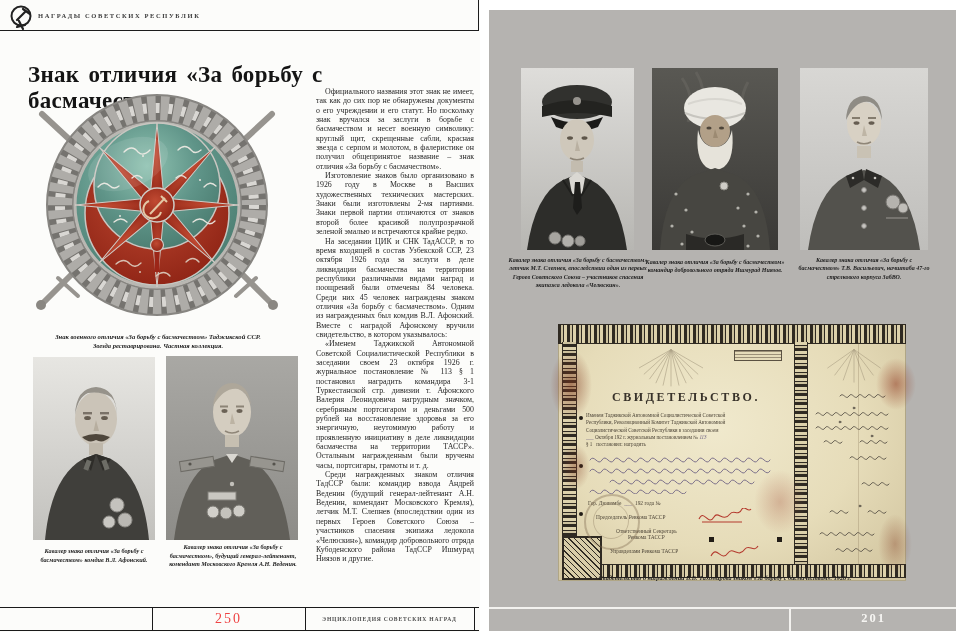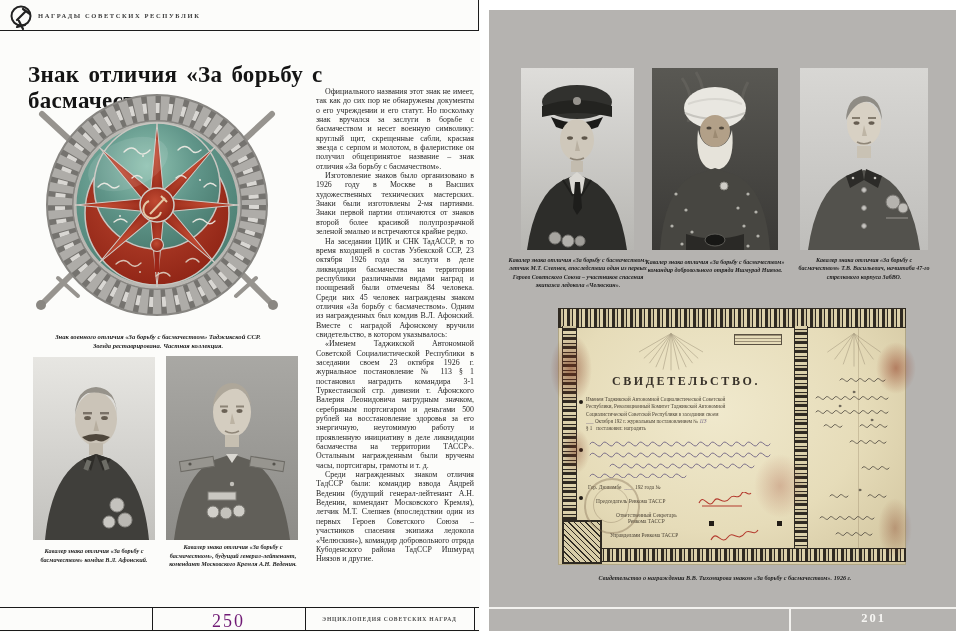--- a/index.html
+++ b/index.html
@@ -13,33 +13,33 @@
   .brand{left:38px;top:12px;font-size:6.5px;font-weight:bold;letter-spacing:1.6px;color:#3c3c3c;}
   .title{left:28px;top:62px;width:420px;font-size:23px;font-weight:bold;color:#141414;
          word-spacing:3px;letter-spacing:.3px;}
   .badge-cap{left:16px;top:332px;width:284px;text-align:center;font-size:6.6px;font-style:italic;
              font-weight:bold;color:#232323;line-height:9px;}
   .photo-cap{font-size:6.2px;font-style:italic;font-weight:bold;color:#232323;text-align:center;line-height:8.6px;}
   .col{left:303px;top:87px;width:158px;color:#262626;margin-left:13px;}
   .col p{margin:0;font-size:7.9px;line-height:9.35px;text-align:justify;text-indent:9px;}
   .col .ital{}
   .ftr-rule{background:#1a1a1a;}
-  .pgnum-l{left:152px;top:611px;width:153px;text-align:center;font-size:18px;color:#701a75;letter-spacing:2px;}
+  .pgnum-l{left:152px;top:611px;width:153px;text-align:center;font-size:14px;color:#ef4444;letter-spacing:2px;}
   .imprint{left:305px;top:616px;width:169px;text-align:center;font-size:5.6px;letter-spacing:.8px;color:#4e4e4e;font-weight:bold;}
   
   #page-right{left:480px;top:0;width:479px;height:632px;background:#ffffff;}
   .gray-panel{left:9px;top:10px;width:467px;height:621px;background:#b5b3b0;}
   .rcap{font-size:6px;font-style:italic;font-weight:bold;color:#1d1d1d;text-align:center;line-height:8.4px;}
   .cert-caption{left:60px;top:574px;width:370px;text-align:center;font-size:6.2px;font-style:italic;
                 font-weight:bold;color:#1d1d1d;}
   .pgnum-r{left:310px;top:611px;width:167px;text-align:center;font-size:12.5px;color:#f6f5f2;
            letter-spacing:2px;font-weight:bold;}
   .wline{background:#f3f2ef;}
   
-  #certificate{left:78px;top:308px;width:348px;height:257px;
+  #certificate{left:78px;top:324px;width:348px;height:257px;
     background:radial-gradient(ellipse at 45% 40%, #f0e9cd 0%, #e6dcb9 55%, #cfc29c 100%);
     box-shadow:0 0 0 1px #b0a685 inset;}
   .band-h{background:repeating-linear-gradient(90deg,#2f2a22 0 3px,#cdc29e 3px 5px,#2f2a22 5px 6px,#ddd2ac 6px 9px);
           border-top:1px solid #2f2a22;border-bottom:1px solid #2f2a22;}
   .band-v{background:repeating-linear-gradient(0deg,#2f2a22 0 3px,#cdc29e 3px 5px,#2f2a22 5px 6px,#ddd2ac 6px 9px);
           border-left:1px solid #2f2a22;border-right:1px solid #2f2a22;}
   .corner-sq{left:4px;top:212px;width:36px;height:40px;border:2px solid #2f2a22;
      background:repeating-linear-gradient(45deg,#d8cda8 0 3px,#2f2a22 3px 4px);}
   .cert-head{left:22px;top:66px;width:212px;text-align:center;font-size:12px;font-weight:bold;
              letter-spacing:2.6px;color:#38322a;}

